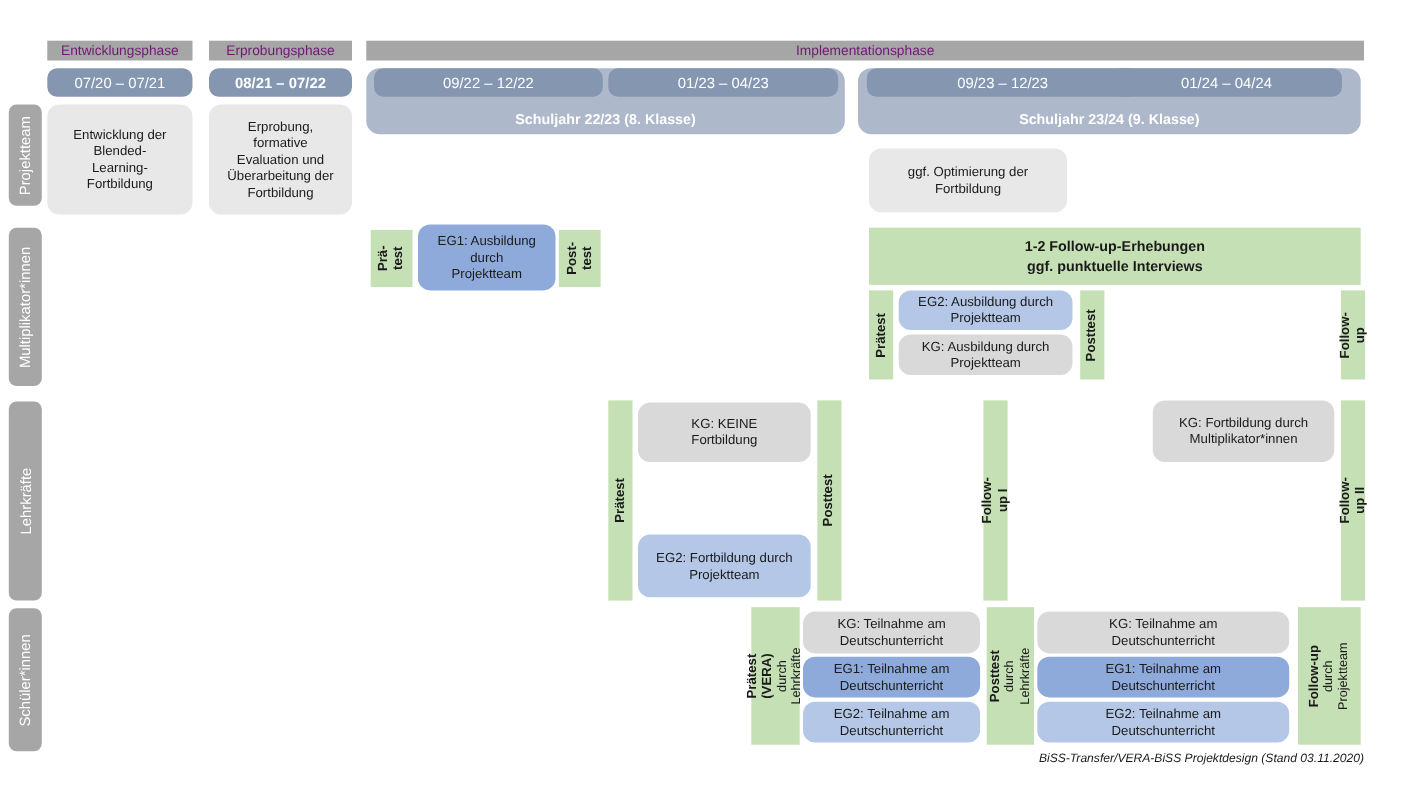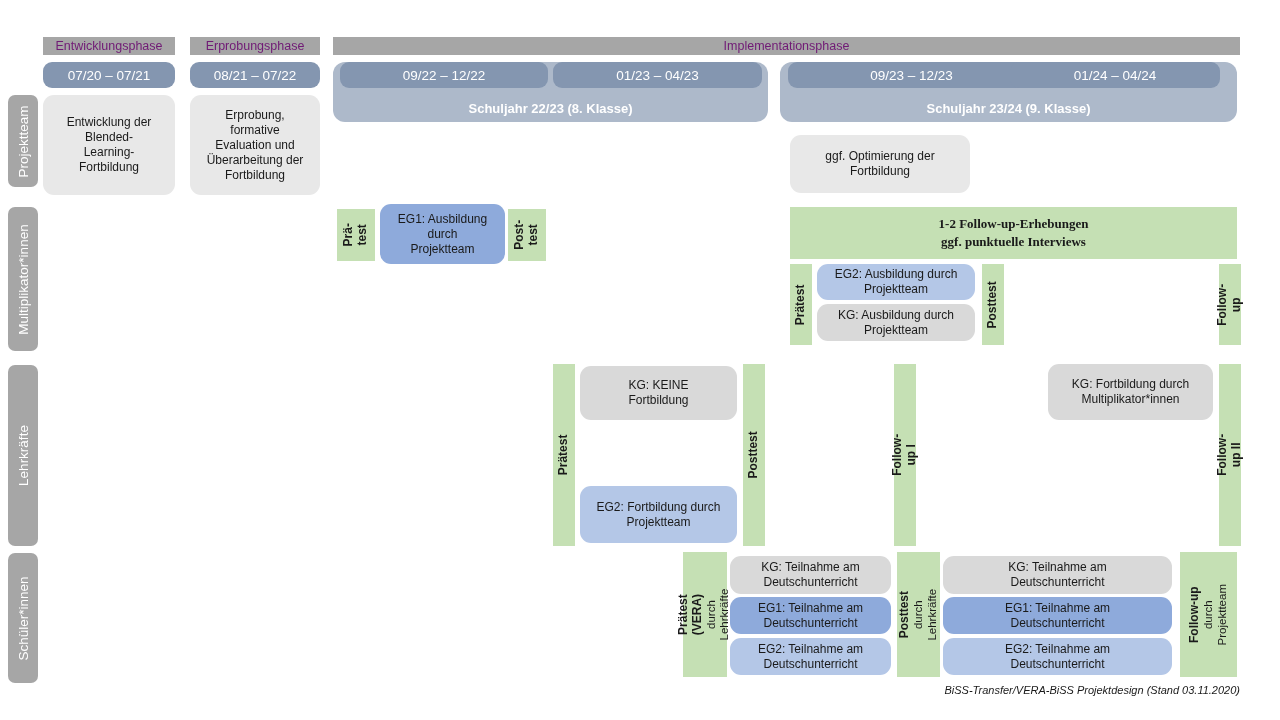--- a/index.html
+++ b/index.html
@@ -75,21 +75,20 @@
 
   
   .greenbar {
     background: var(--green, #c5e0b4);
     display: flex; align-items: center; justify-content: center;
     text-align: center;
     font-weight: bold;
     font-size: 13px;
     line-height: 1.35;
     white-space: pre-line;
-    font-family: Liberation Serif, serif;
   }
   .tick {
     background: var(--green, #c5e0b4);
     display: flex; align-items: center; justify-content: center;
     overflow: visible;
   }
   .vrot {
     transform: rotate(-90deg);
     text-align: center;
   }
@@ -110,21 +109,21 @@
 <div id="stage">
 
   <div class="abs phasebar" style="left:43px; top:37px; width:132px; height:18px;">Entwicklungsphase</div>
   <div class="abs phasebar" style="left:190px; top:37px; width:130px; height:18px;">Erprobungsphase</div>
   <div class="abs phasebar" style="left:333px; top:37px; width:907px; height:18px;">Implementationsphase</div>
 
   <div class="abs sybar" style="left:333px; top:62px; width:435px; height:60px;">Schuljahr 22/23 (8. Klasse)</div>
   <div class="abs sybar" style="left:780px; top:62px; width:457px; height:60px;">Schuljahr 23/24 (9. Klasse)</div>
 
   <div class="abs datebar" style="left:43px; top:62px; width:132px; height:26px;">07/20 – 07/21</div>
-  <div class="abs datebar" style="left:190px; top:62px; width:130px; height:26px;">08/21 – 07/22</div>
+  <div class="abs datebar" style="left:190px; top:62px; width:130px; height:26px;font-weight:bold;">08/21 – 07/22</div>
   <div class="abs datebar" style="left:340px; top:62px; width:208px; height:26px;">09/22 – 12/22</div>
   <div class="abs datebar" style="left:553px; top:62px; width:209px; height:26px;">01/23 – 04/23</div>
   <div class="abs datebar" style="left:788px; top:62px; width:247px; height:26px;">09/23 – 12/23</div>
   <div class="abs datebar" style="left:1010px; top:62px; width:210px; height:26px;">01/24 – 04/24</div>
 
   <div class="abs lanebar" style="left:8px; top:95px; width:30px; height:92px;">
     <span class="vlabel">Projektteam</span>
   </div>
   <div class="abs lanebar" style="left:8px; top:207px; width:30px; height:144px;">
     <span class="vlabel">Multiplikator*innen</span>

